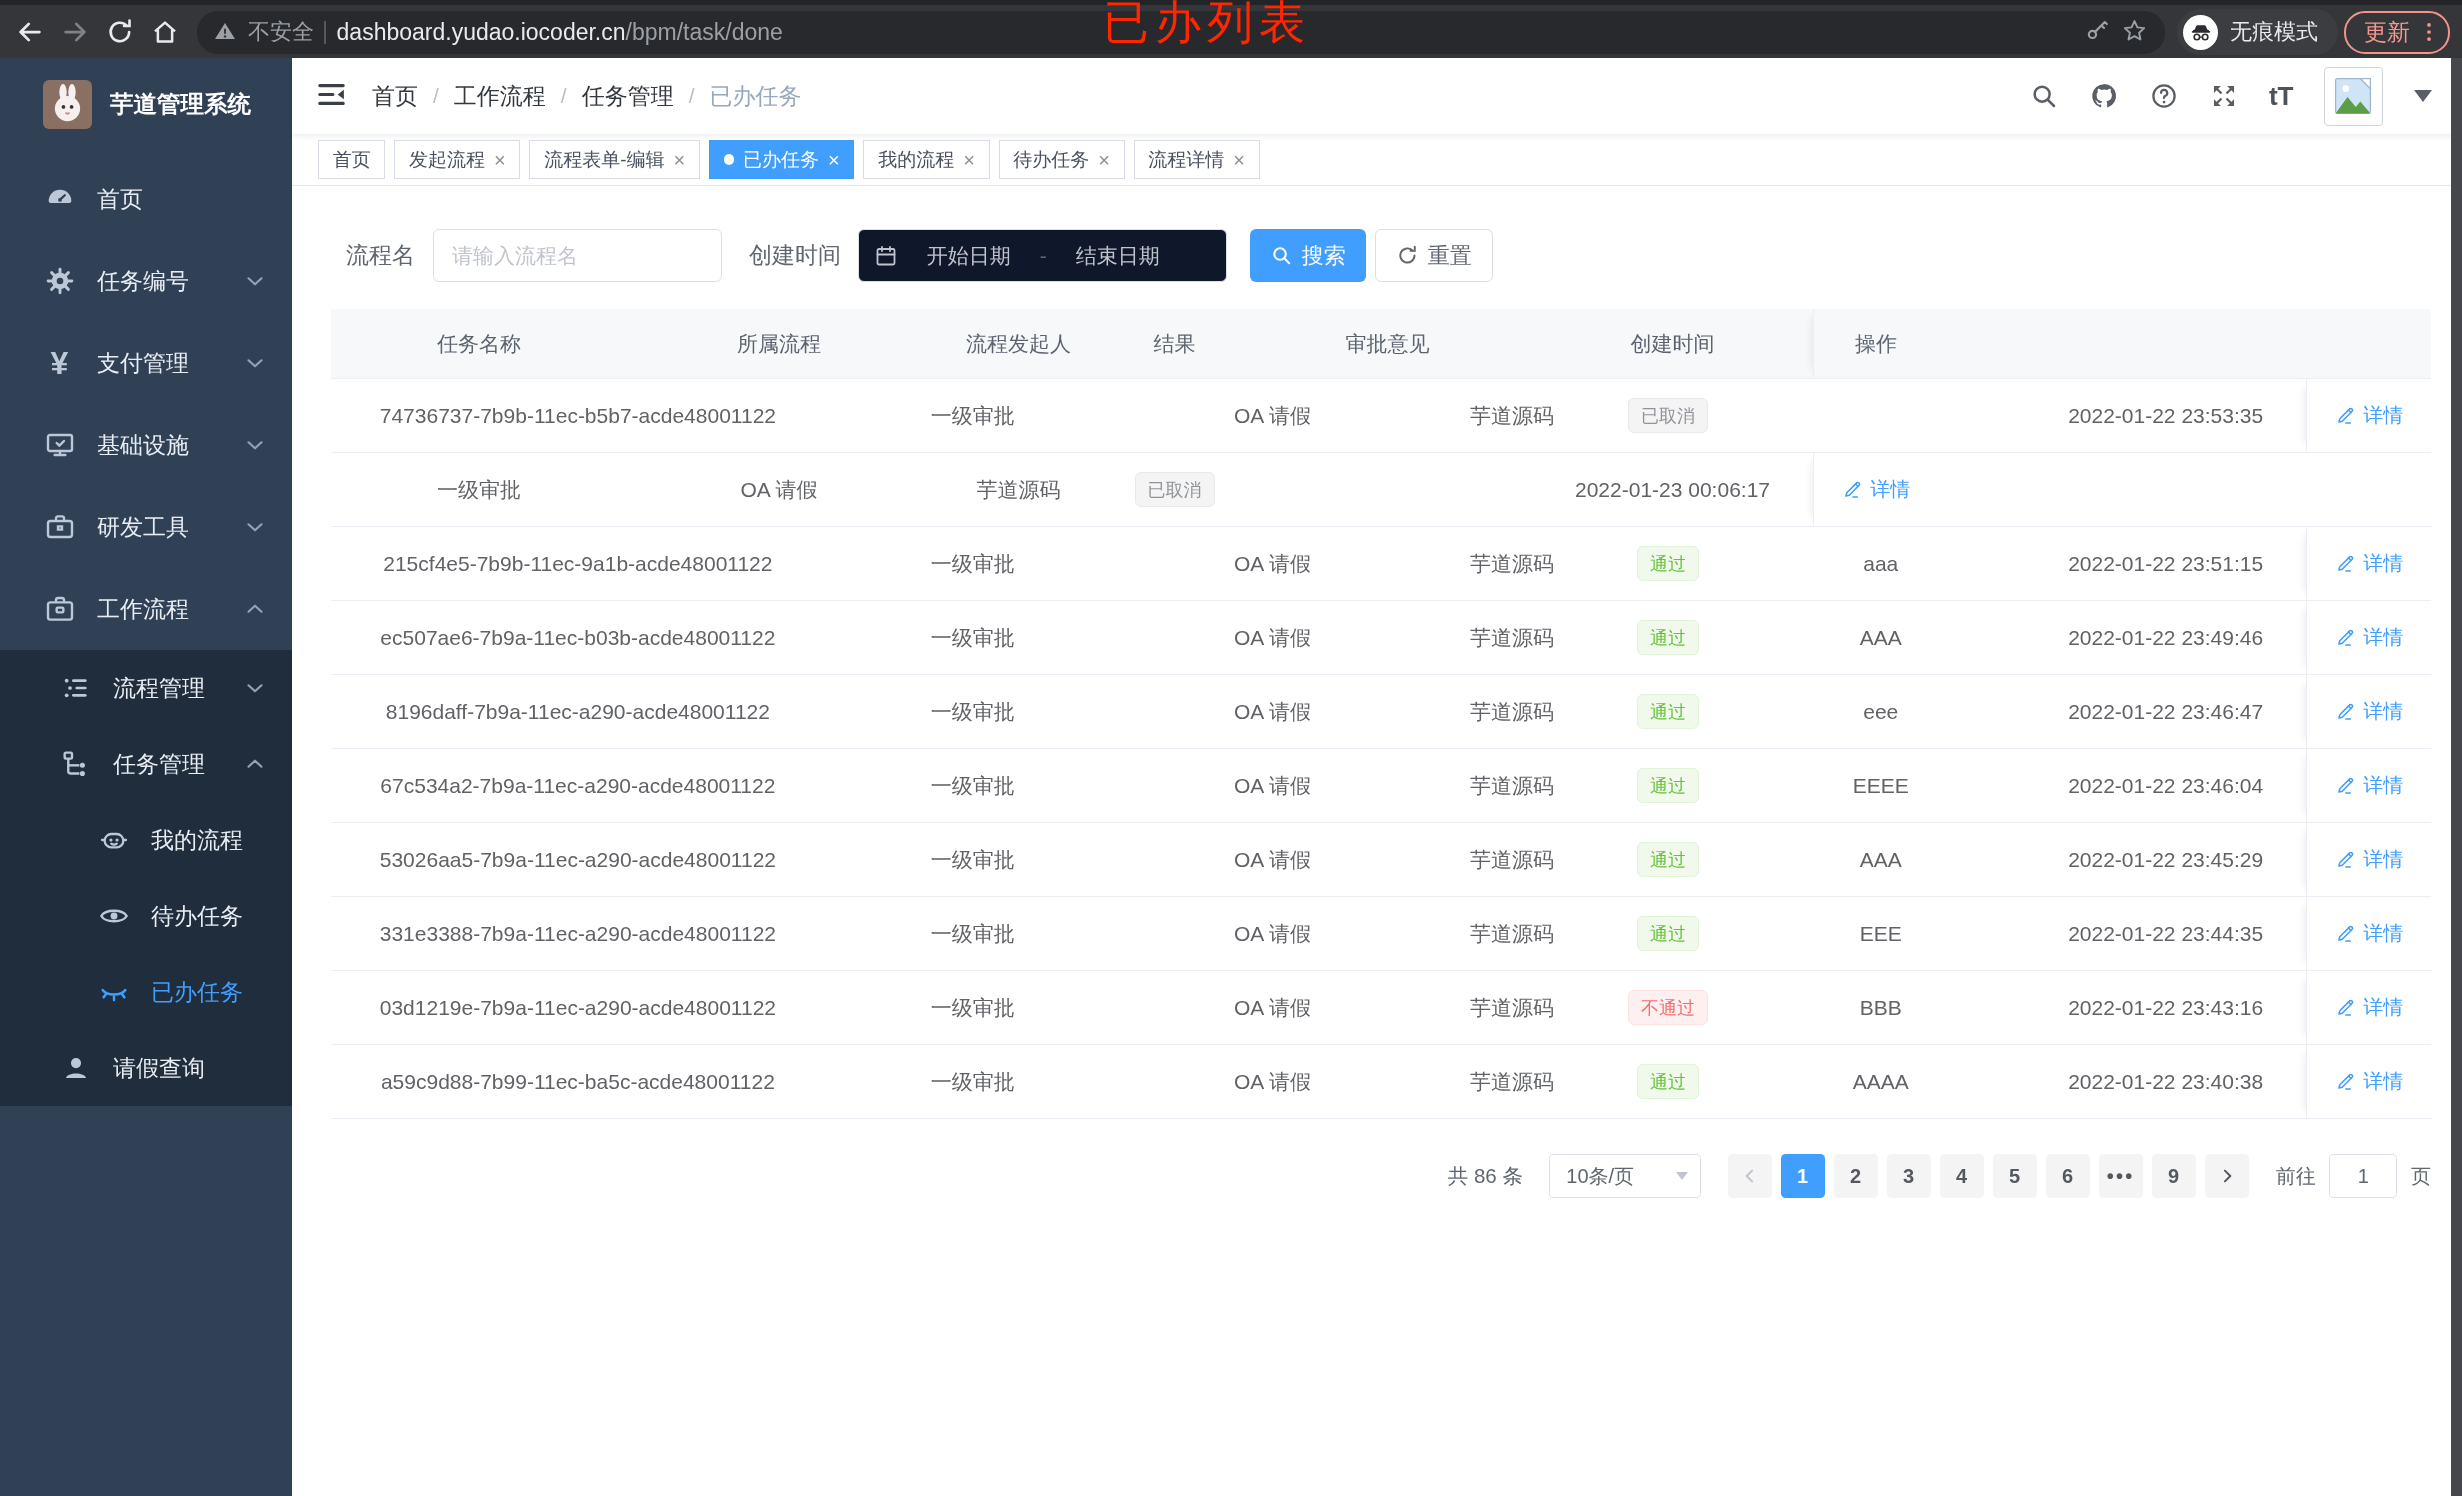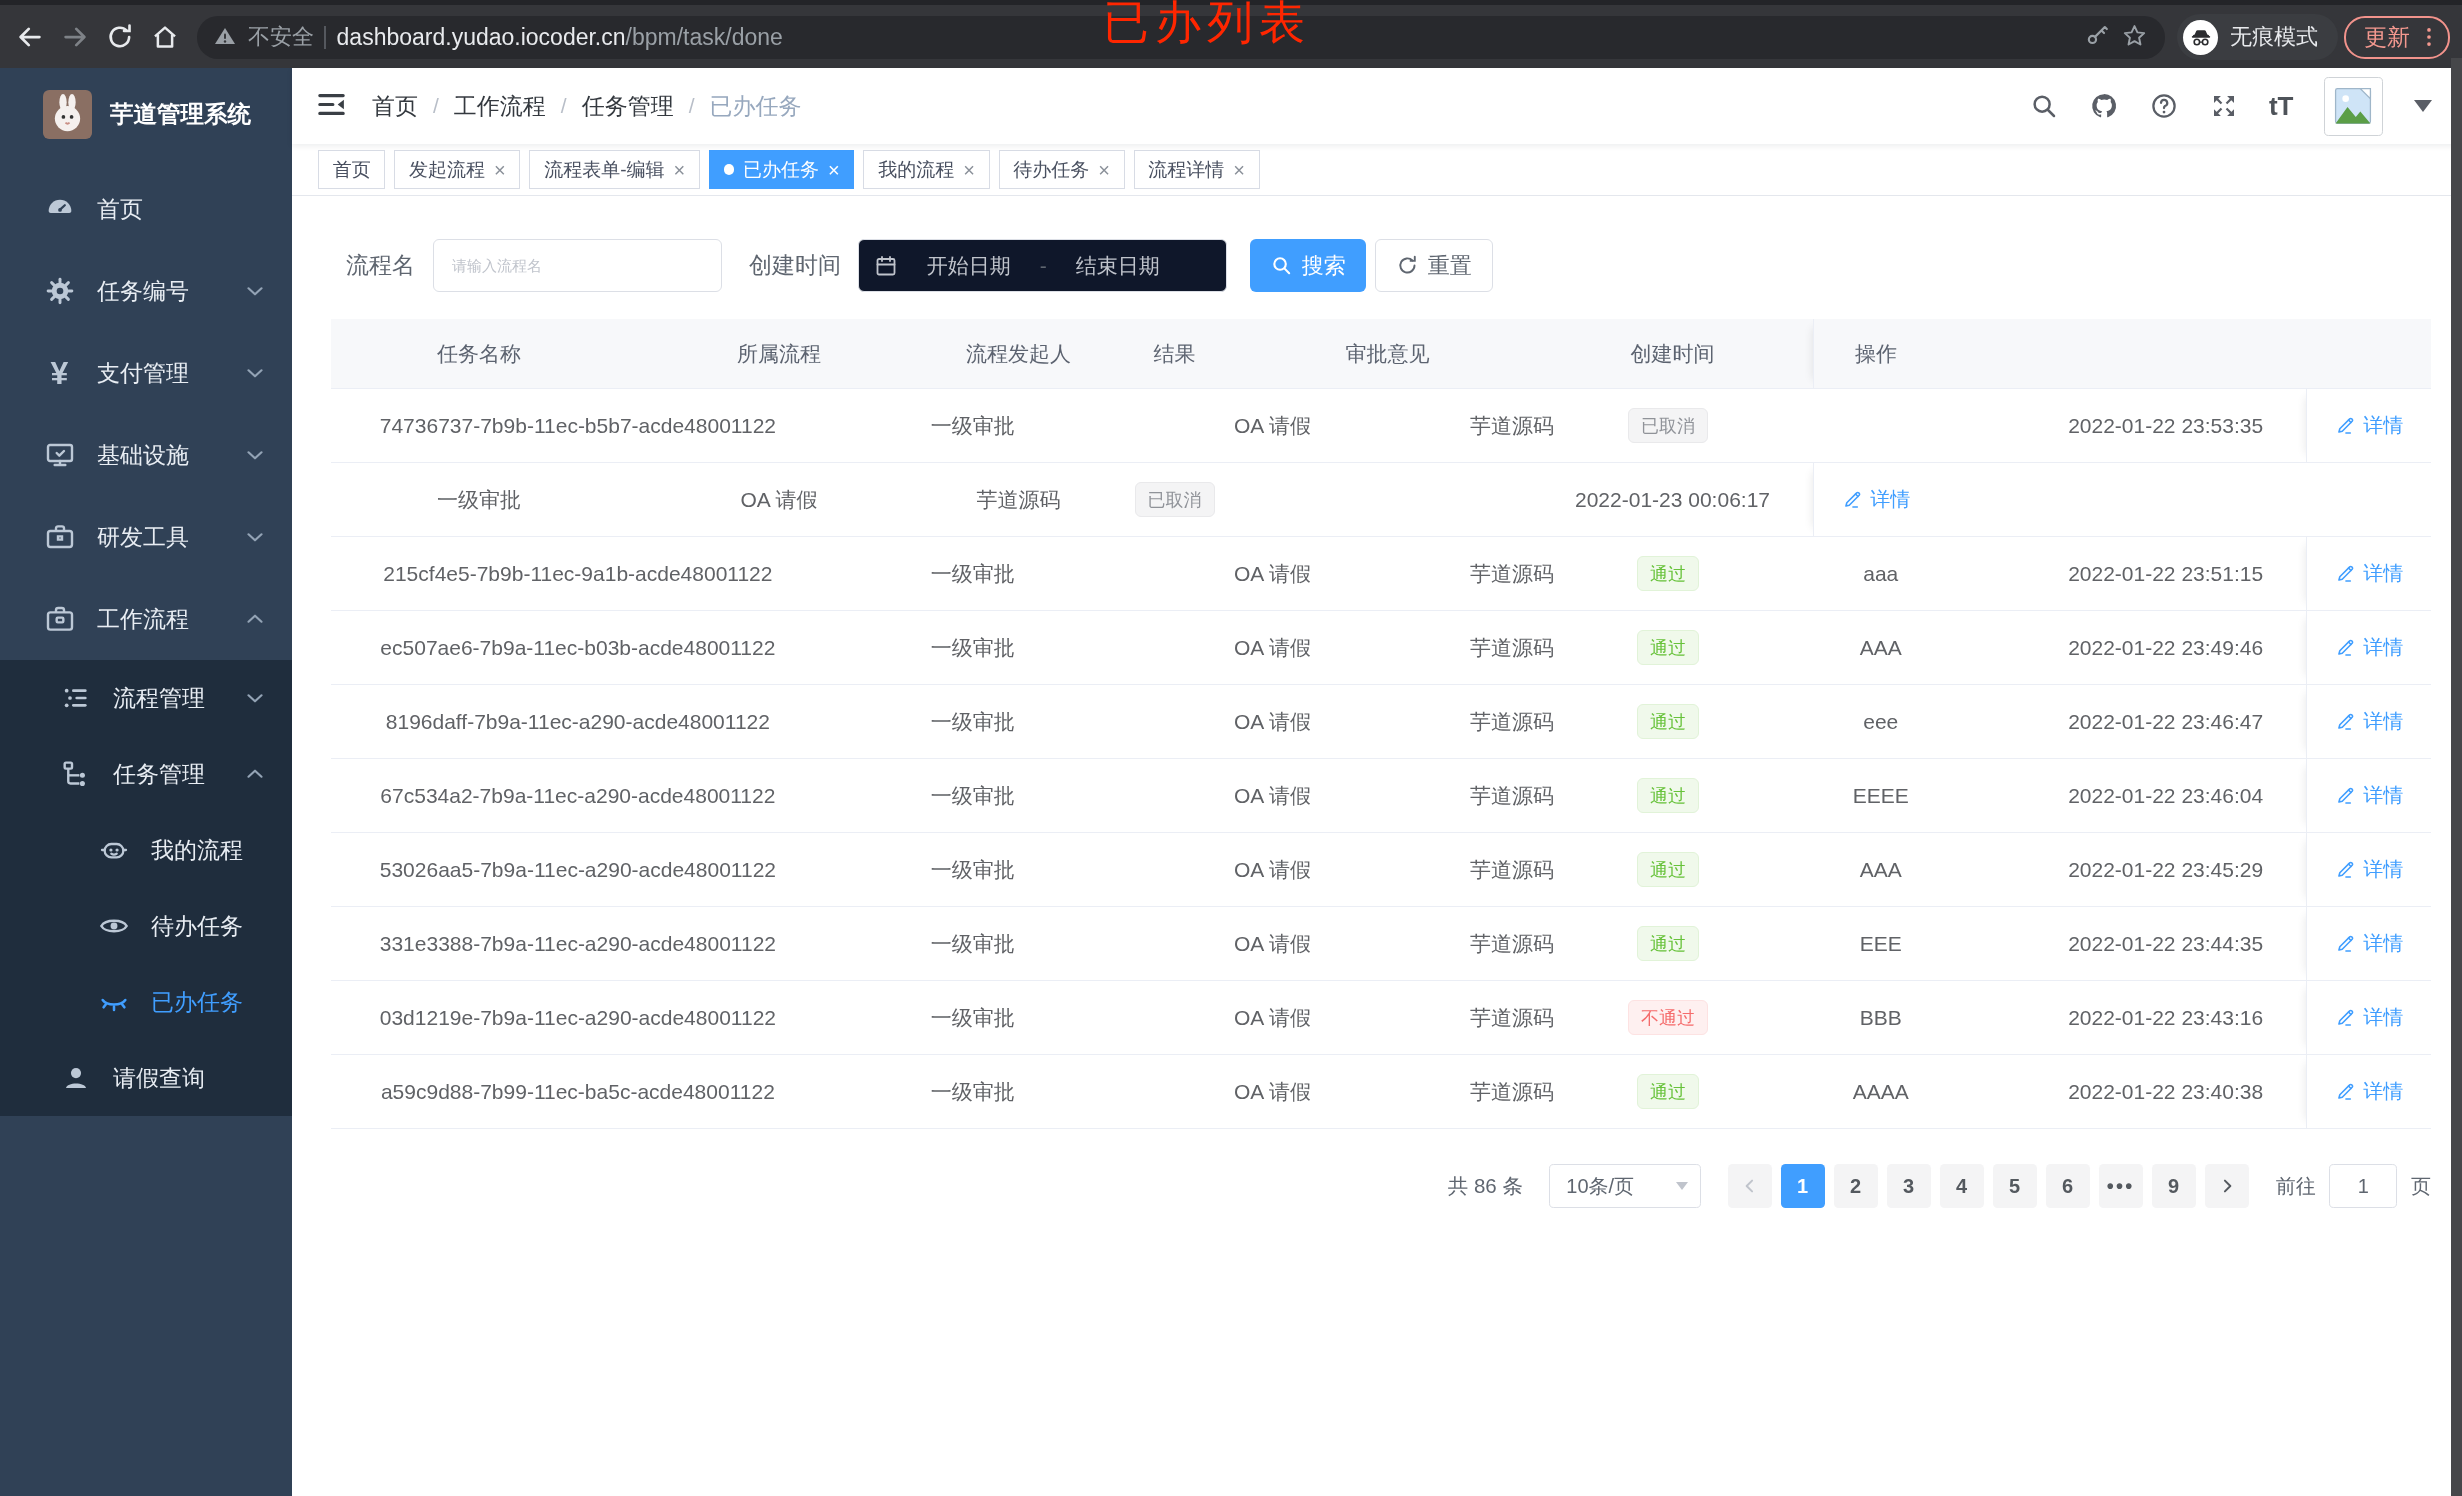--- a/index.html
+++ b/index.html
@@ -1,21 +1,21 @@
 <!DOCTYPE html>
 <html style="font-size:12px"><head>
 <meta charset="utf-8">
 <style>
   *{box-sizing:border-box;margin:0;padding:0}
   html,body{width:2462px;height:1496px;overflow:hidden}
   body{font-family:"Liberation Sans","DejaVu Sans",sans-serif;background:#fff}
   .page{position:relative;width:2462px;height:1496px}
 
   
-  .chrome{position:relative;height:68px;background:#35363a;display:flex;align-items:center;gap:6px;padding:6px 12px 0 10.6px}
+  .chrome{position:relative;height:58px;background:#35363a;display:flex;align-items:center;gap:6px;padding:6px 12px 0 10.6px}
   .chrome::before{content:'';position:absolute;top:0;left:0;right:0;height:5.3px;background:#232428}
   .cbtn{width:39px;height:39px;display:flex;align-items:center;justify-content:center;color:#e8eaed;flex:none}
   .cbtn svg{width:30px;height:30px}
   .cbtn.fwd{color:#7e8287}
   .urlbar{flex:1;height:43px;background:#28292d;border-radius:21px;display:flex;align-items:center;padding:0 16.7px;gap:10.6px;margin:0 6px;min-width:0}
   .urlbar .warn svg{width:24px;height:24px;color:#9aa0a6}
   .sec-label{font-size:22px;color:#9aa0a6;white-space:nowrap}
   .url-div{width:1.5px;height:23px;background:#55585e}
   .url-text{font-size:23px;white-space:nowrap;overflow:hidden}
   .url-host{color:#e8eaed}
@@ -80,21 +80,21 @@
   .tag .x{font-size:20px;color:#8a9099;line-height:1}
   .tag.active .x{color:#fff}
 
   .content{flex:1;padding:0 32px 0 39px}
 
   
   .filters{display:flex;align-items:center;margin-top:43px}
   .f-label{font-size:23px;color:#5f6670;white-space:nowrap}
   .f-label.first{margin-left:15px}
   .f-label.second{margin-left:27px}
-  .txt-input{width:289px;height:53px;border:1.5px solid #dcdfe6;border-radius:6px;padding:0 18px;font-size:15px;color:#5f6670;margin-left:18px;outline:none;font-family:inherit}
+  .txt-input{width:289px;height:53px;border:1.5px solid #dcdfe6;border-radius:6px;padding:0 18px;font-size:21px;color:#5f6670;margin-left:18px;outline:none;font-family:inherit}
   .txt-input::placeholder{color:#c0c4cc}
   .date-range{width:369px;height:53px;border:1.5px solid #dcdfe6;border-radius:6px;display:flex;align-items:center;gap:14px;padding:0 15px;margin-left:16.7px;background:#0f172a}
   .date-range svg{width:24px;height:24px;color:#c0c4cc;flex:none}
   .d-input{width:114px;border:none;outline:none;font-size:21px;color:#5f6670;text-align:center;font-family:inherit;background:transparent}
   .d-input::placeholder{color:#c0c4cc}
   .d-sep{font-size:21px;color:#5f6670}
   .btn{height:53px;border-radius:6px;display:flex;align-items:center;gap:9px;font-size:22px;padding:0 20px;border:none;white-space:nowrap}
   .btn svg{width:23px;height:23px}
   .btn-primary{background:#409eff;color:#fff;margin-left:23px}
   .btn-plain{background:#fff;color:#5f6670;border:1.5px solid #dcdfe6;margin-left:9px}

